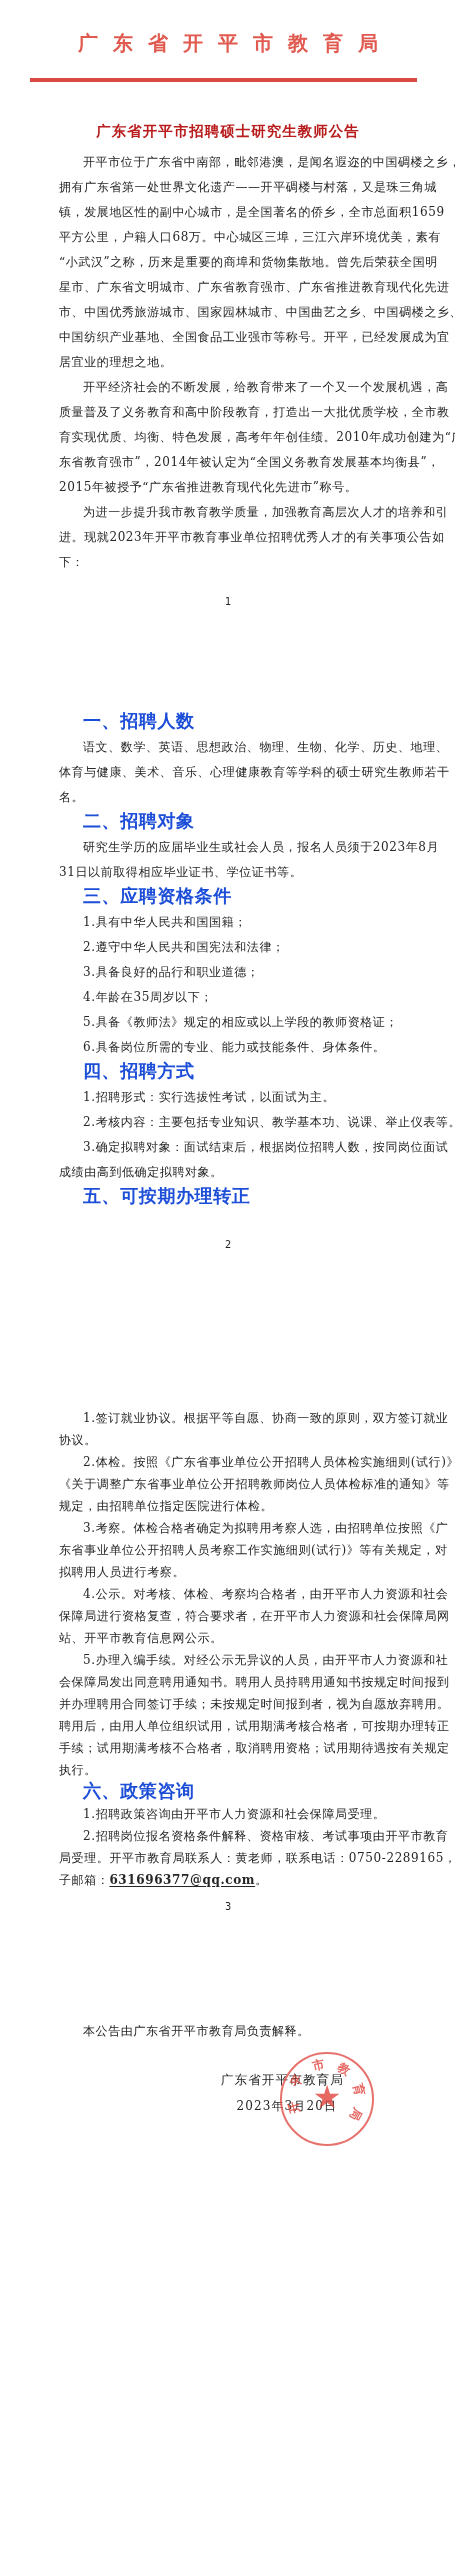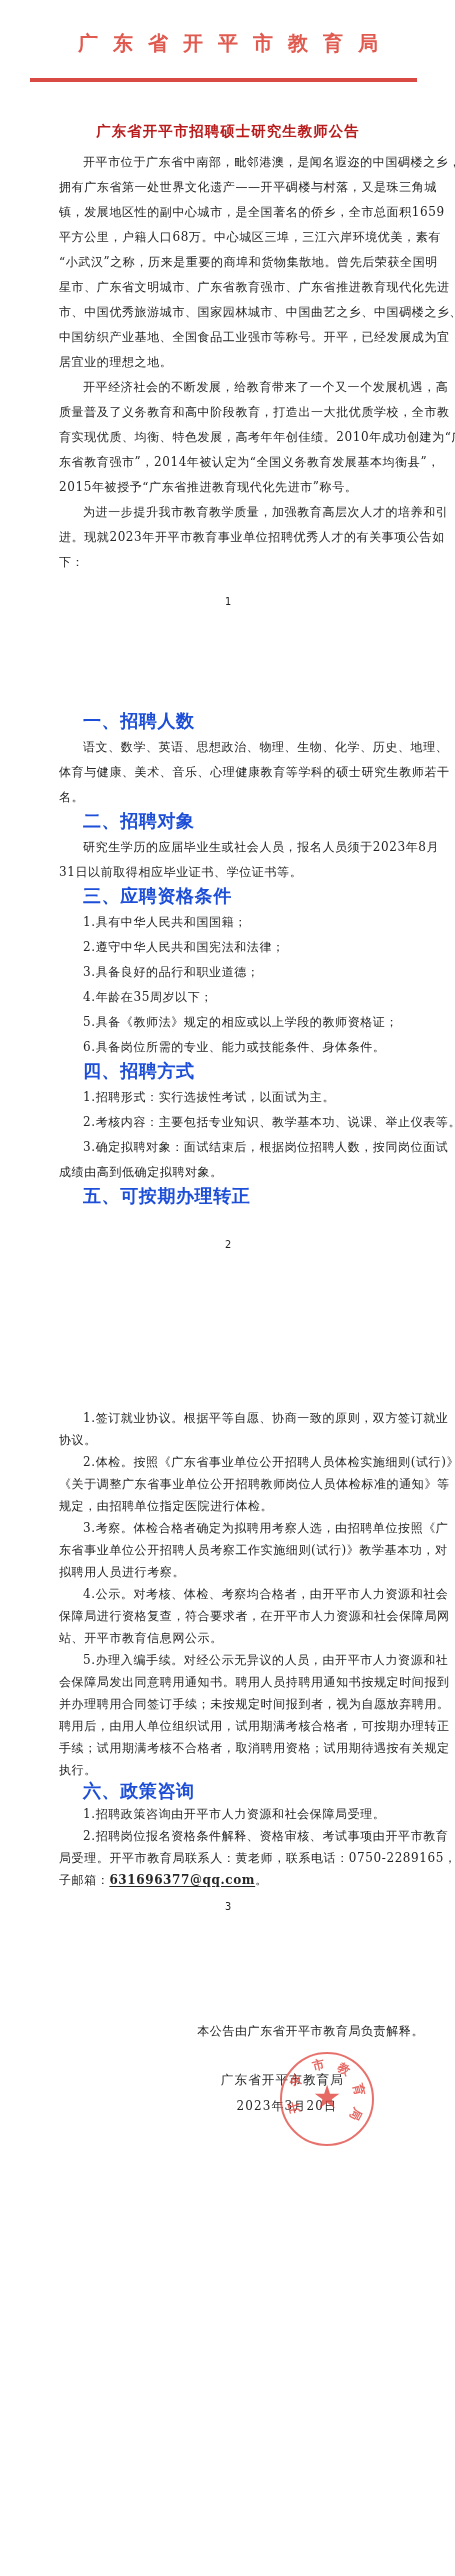--- a/index.html
+++ b/index.html
@@ -10,21 +10,21 @@
   .agency-name{font-size:20px;font-weight:bold;color:#e05a50;letter-spacing:15px;padding-left:15px;line-height:26.4px;font-family:"DejaVu Serif",serif;}
   .red-bar{margin:22px 0 0 30px;width:387px;height:4px;background:#d94a42;}
 
   .doc-title{margin-top:39px;text-align:center;font-size:14.4px;font-weight:bold;color:#b91c1c;letter-spacing:1.1px;line-height:19.5px;}
 
   .content{padding-left:59px;padding-right:32px;}
   .body-start{margin-top:9.2px;}
   .line{font-size:12px;color:#262626;letter-spacing:0.6px;white-space:nowrap;overflow:visible;}
   .pg12 .line{line-height:25px;height:25px;}
   .pg3 .line{line-height:22px;height:22px;}
-  .pg4 .line{line-height:25px;height:25px;text-align:right;}
+  .pg4 .line{line-height:25px;height:25px;}
   .line.h{font-family:Liberation Mono, monospace;font-weight:bold;color:#1d4ed8;font-size:18px;}
   .line.ind{padding-left:24px;}
   .u-mail{text-decoration:underline;text-underline-offset:2.3px;font-weight:bold;}
 
   .page-num{text-align:center;font-family:"DejaVu Sans",sans-serif;font-size:9.8px;color:#222;height:13.8px;line-height:13.8px;}
   .pn1{margin-top:19.5px;}
   .pn2{margin-top:27.6px;}
   .pn3{margin-top:9.2px;}
   .gap-a{height:102px;}
   .gap-b{height:155px;}
@@ -100,21 +100,21 @@
 
   <div class="gap-b"></div>
 
   <div class="content pg3">
       <div class="line ind">1.签订就业协议。根据平等自愿、协商一致的原则，双方签订就业</div>
       <div class="line">协议。</div>
       <div class="line ind">2.体检。按照《广东省事业单位公开招聘人员体检实施细则(试行)》</div>
       <div class="line">《关于调整广东省事业单位公开招聘教师岗位人员体检标准的通知》等</div>
       <div class="line">规定，由招聘单位指定医院进行体检。</div>
       <div class="line ind">3.考察。体检合格者确定为拟聘用考察人选，由招聘单位按照《广</div>
-      <div class="line">东省事业单位公开招聘人员考察工作实施细则(试行)》教学基本功，对</div>
+      <div class="line">东省事业单位公开招聘人员考察工作实施细则(试行)》等有关规定，对</div>
       <div class="line">拟聘用人员进行考察。</div>
       <div class="line ind">4.公示。对考核、体检、考察均合格者，由开平市人力资源和社会</div>
       <div class="line">保障局进行资格复查，符合要求者，在开平市人力资源和社会保障局网</div>
       <div class="line">站、开平市教育信息网公示。</div>
       <div class="line ind">5.办理入编手续。对经公示无异议的人员，由开平市人力资源和社</div>
       <div class="line">会保障局发出同意聘用通知书。聘用人员持聘用通知书按规定时间报到</div>
       <div class="line">并办理聘用合同签订手续；未按规定时间报到者，视为自愿放弃聘用。</div>
       <div class="line">聘用后，由用人单位组织试用，试用期满考核合格者，可按期办理转正</div>
       <div class="line">手续；试用期满考核不合格者，取消聘用资格；试用期待遇按有关规定</div>
       <div class="line">执行。</div>

